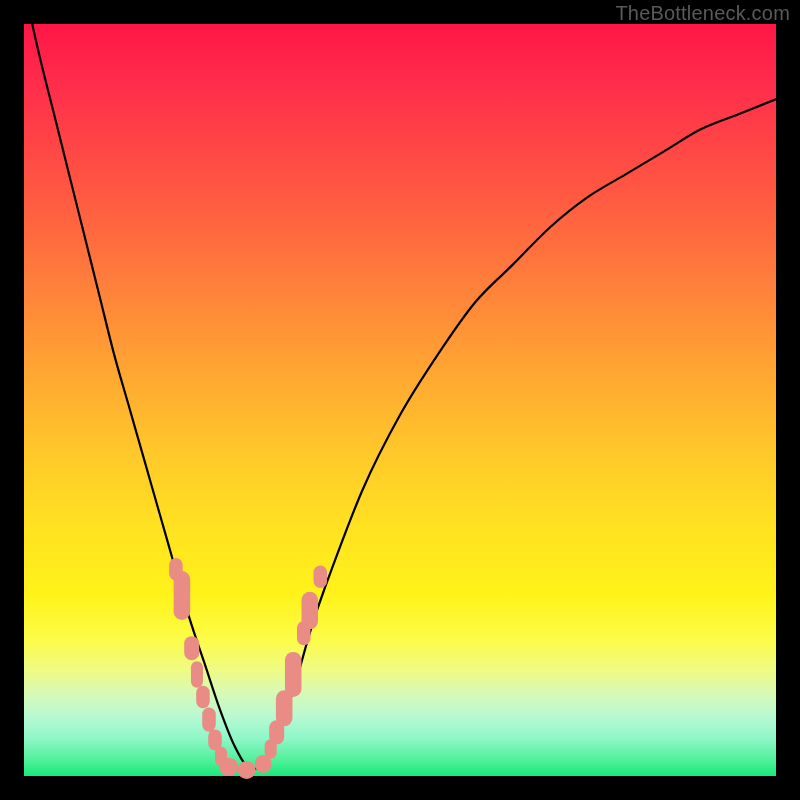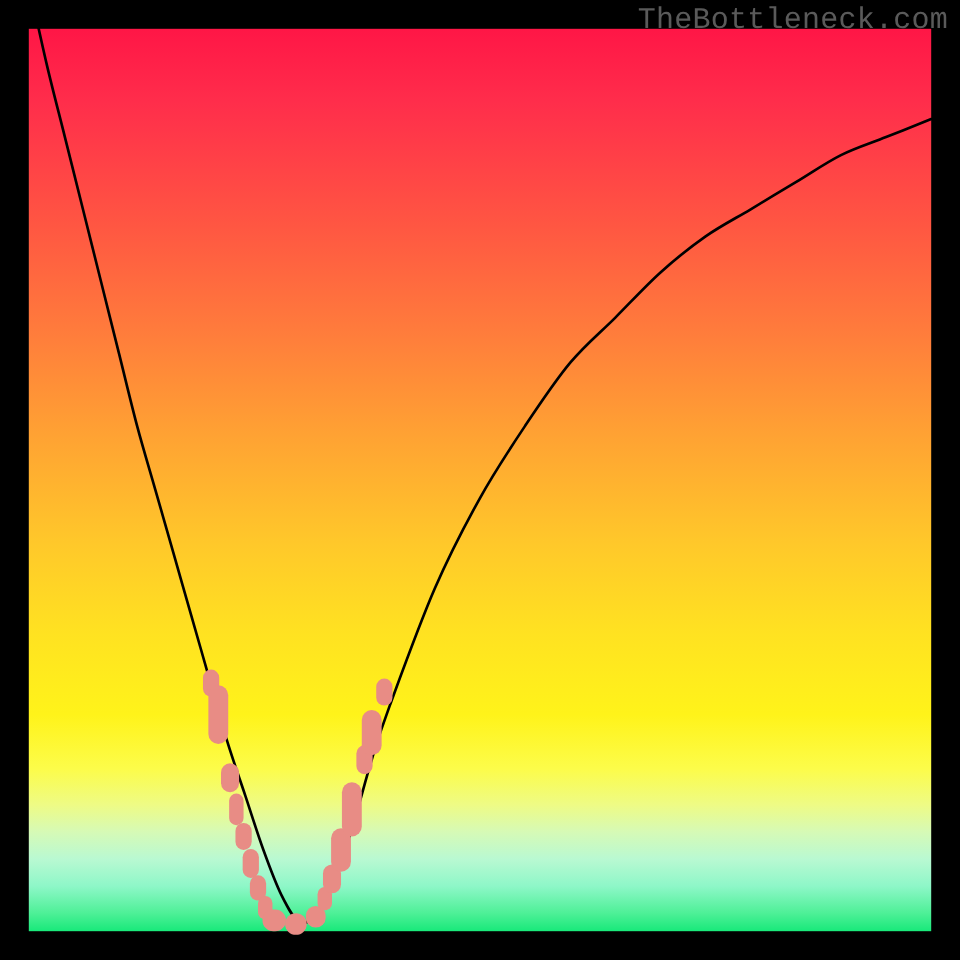--- a/index.html
+++ b/index.html
@@ -31,22 +31,22 @@
       #b9f9d2 92%,
       #8ef7c8 95%,
       #4ef097 98%,
       #18e97a 100%
     );
   }
   .watermark {
     position: absolute;
     top: 2px;
     right: 10px;
-    font-family: Liberation Mono, monospace;
-    font-size: 25px;
+    font-family: Liberation Sans, sans-serif;
+    font-size: 20px;
     font-weight: 500;
     color: #5a5a5a;
     letter-spacing: 0.2px;
   }
   svg.curve {
     position: absolute;
     left: 0;
     top: 0;
     width: 752px;
     height: 752px;

